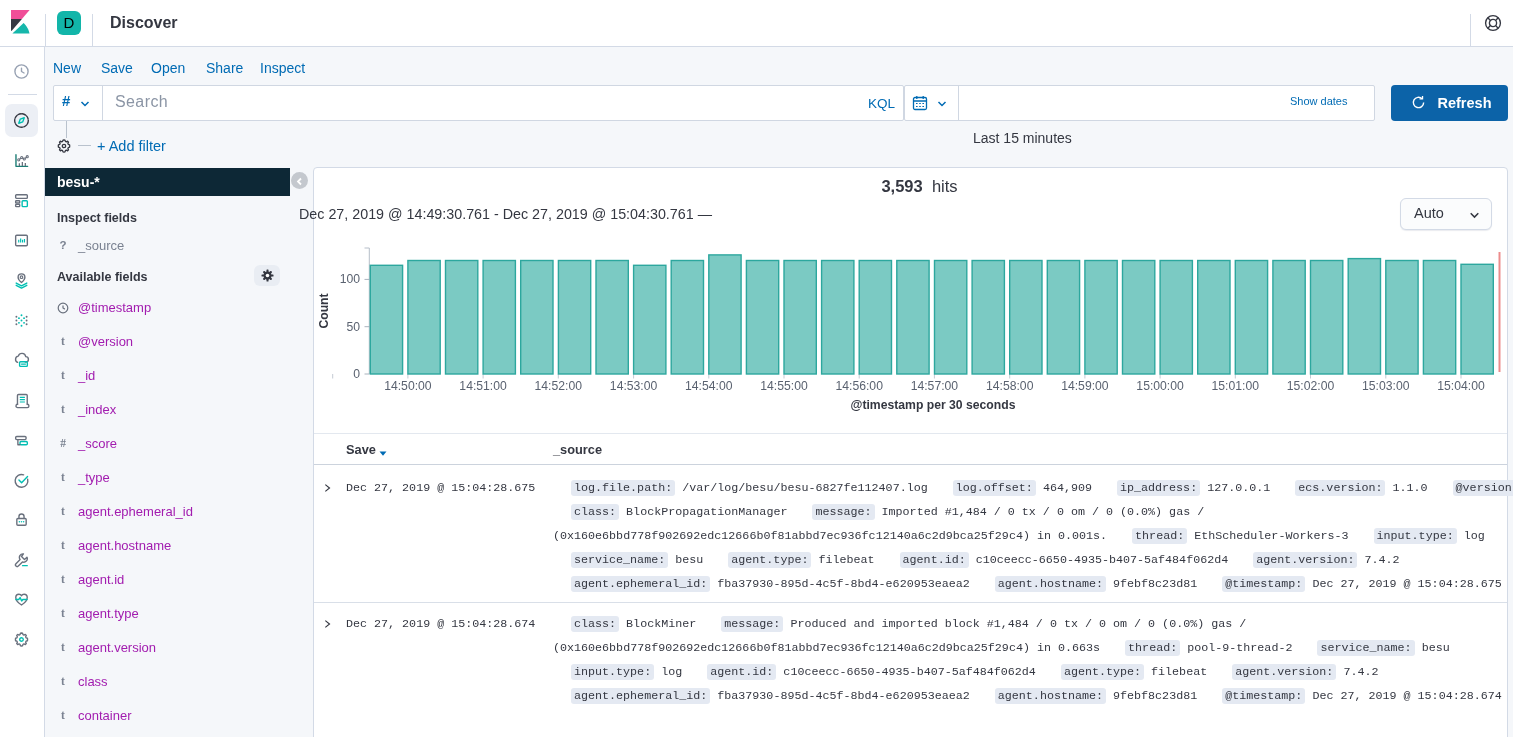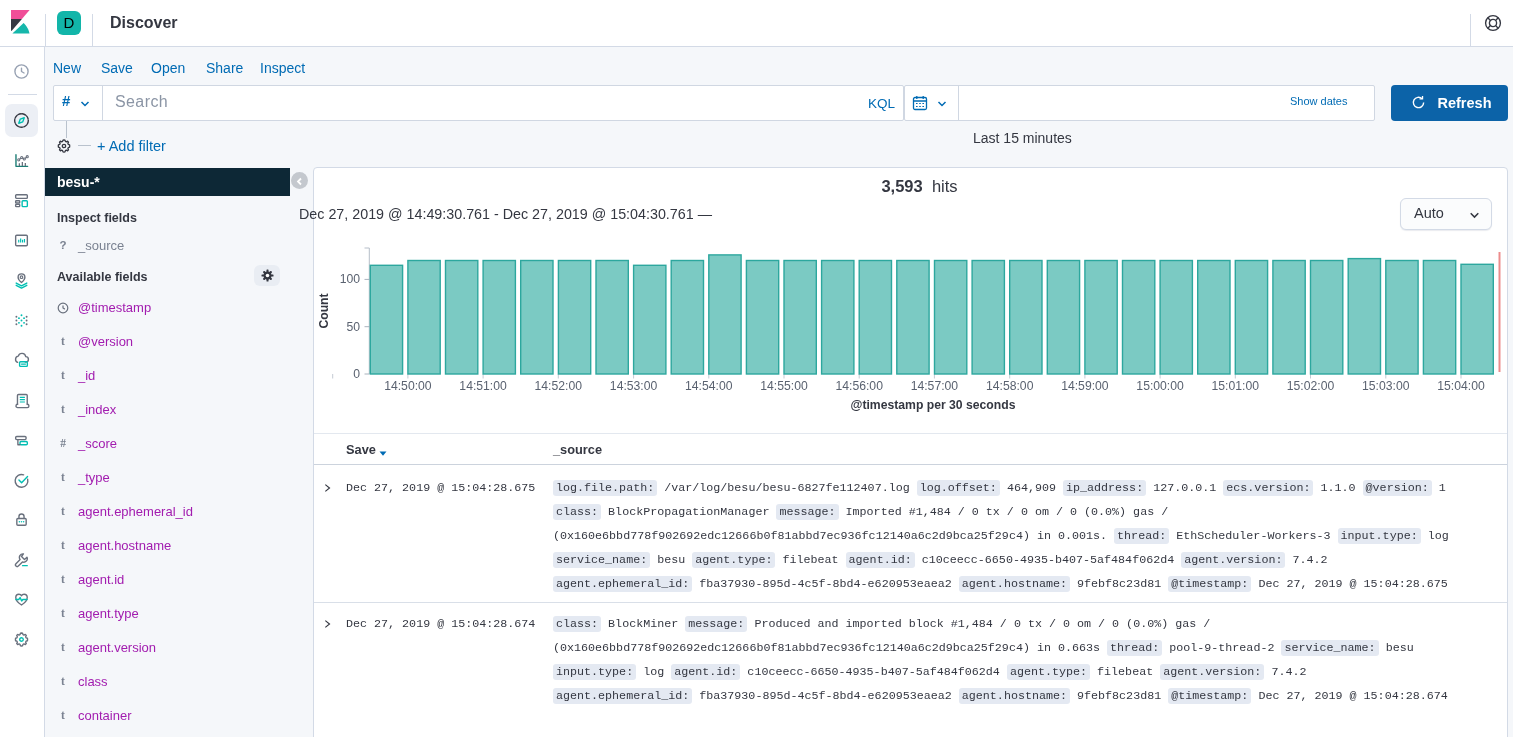--- a/index.html
+++ b/index.html
@@ -30,21 +30,21 @@
 .fname { color:#a21caf; font-size:13px; }
 
 #panel { position:absolute; left:313px; top:167px; width:1195px; height:575px; background:#fff;
   border:1px solid #d3dae6; border-radius:4px; }
 .axlab { font-size:12.2px; fill:#5a6270; font-family:"Liberation Sans",sans-serif; }
 
 .th { font-size:12.8px; font-weight:700; color:#343741; }
 .mono { font-family:"Liberation Mono",monospace; font-size:11.7px; color:#343741; }
 .sline { height:24px; line-height:24px; white-space:nowrap; font-family:"Liberation Mono",monospace;
   font-size:11.7px; color:#343741; }
-.mk { background:#e4e9f2; border-radius:3px; padding:1px 3px; }
+.mk { background:#e4e9f2; border-radius:3px; padding:1px 3px;margin-left:18px; }
 .caret { position:absolute; left:320px; width:10px; height:10px; }
 </style></head><body>
 
 <div style="position:absolute;left:45px;top:47px;width:1468px;height:690px;background:#f5f7fa;"></div>
 
 <div id="hdr">
   <svg style="position:absolute;left:11px;top:10px" width="19" height="24" viewBox="0 0 19 24">
     <path fill="#f04e98" d="M0 0h18.6L10.9 8.9H0z"></path>
     <path fill="#343741" d="M0 8.9h10.9L0.5 20.9 0 20.4z"></path>
     <path fill="#16b7ab" d="M1.4 23.5 12.6 13c1 1.2 5 4.7 5.9 10.5z"></path>

